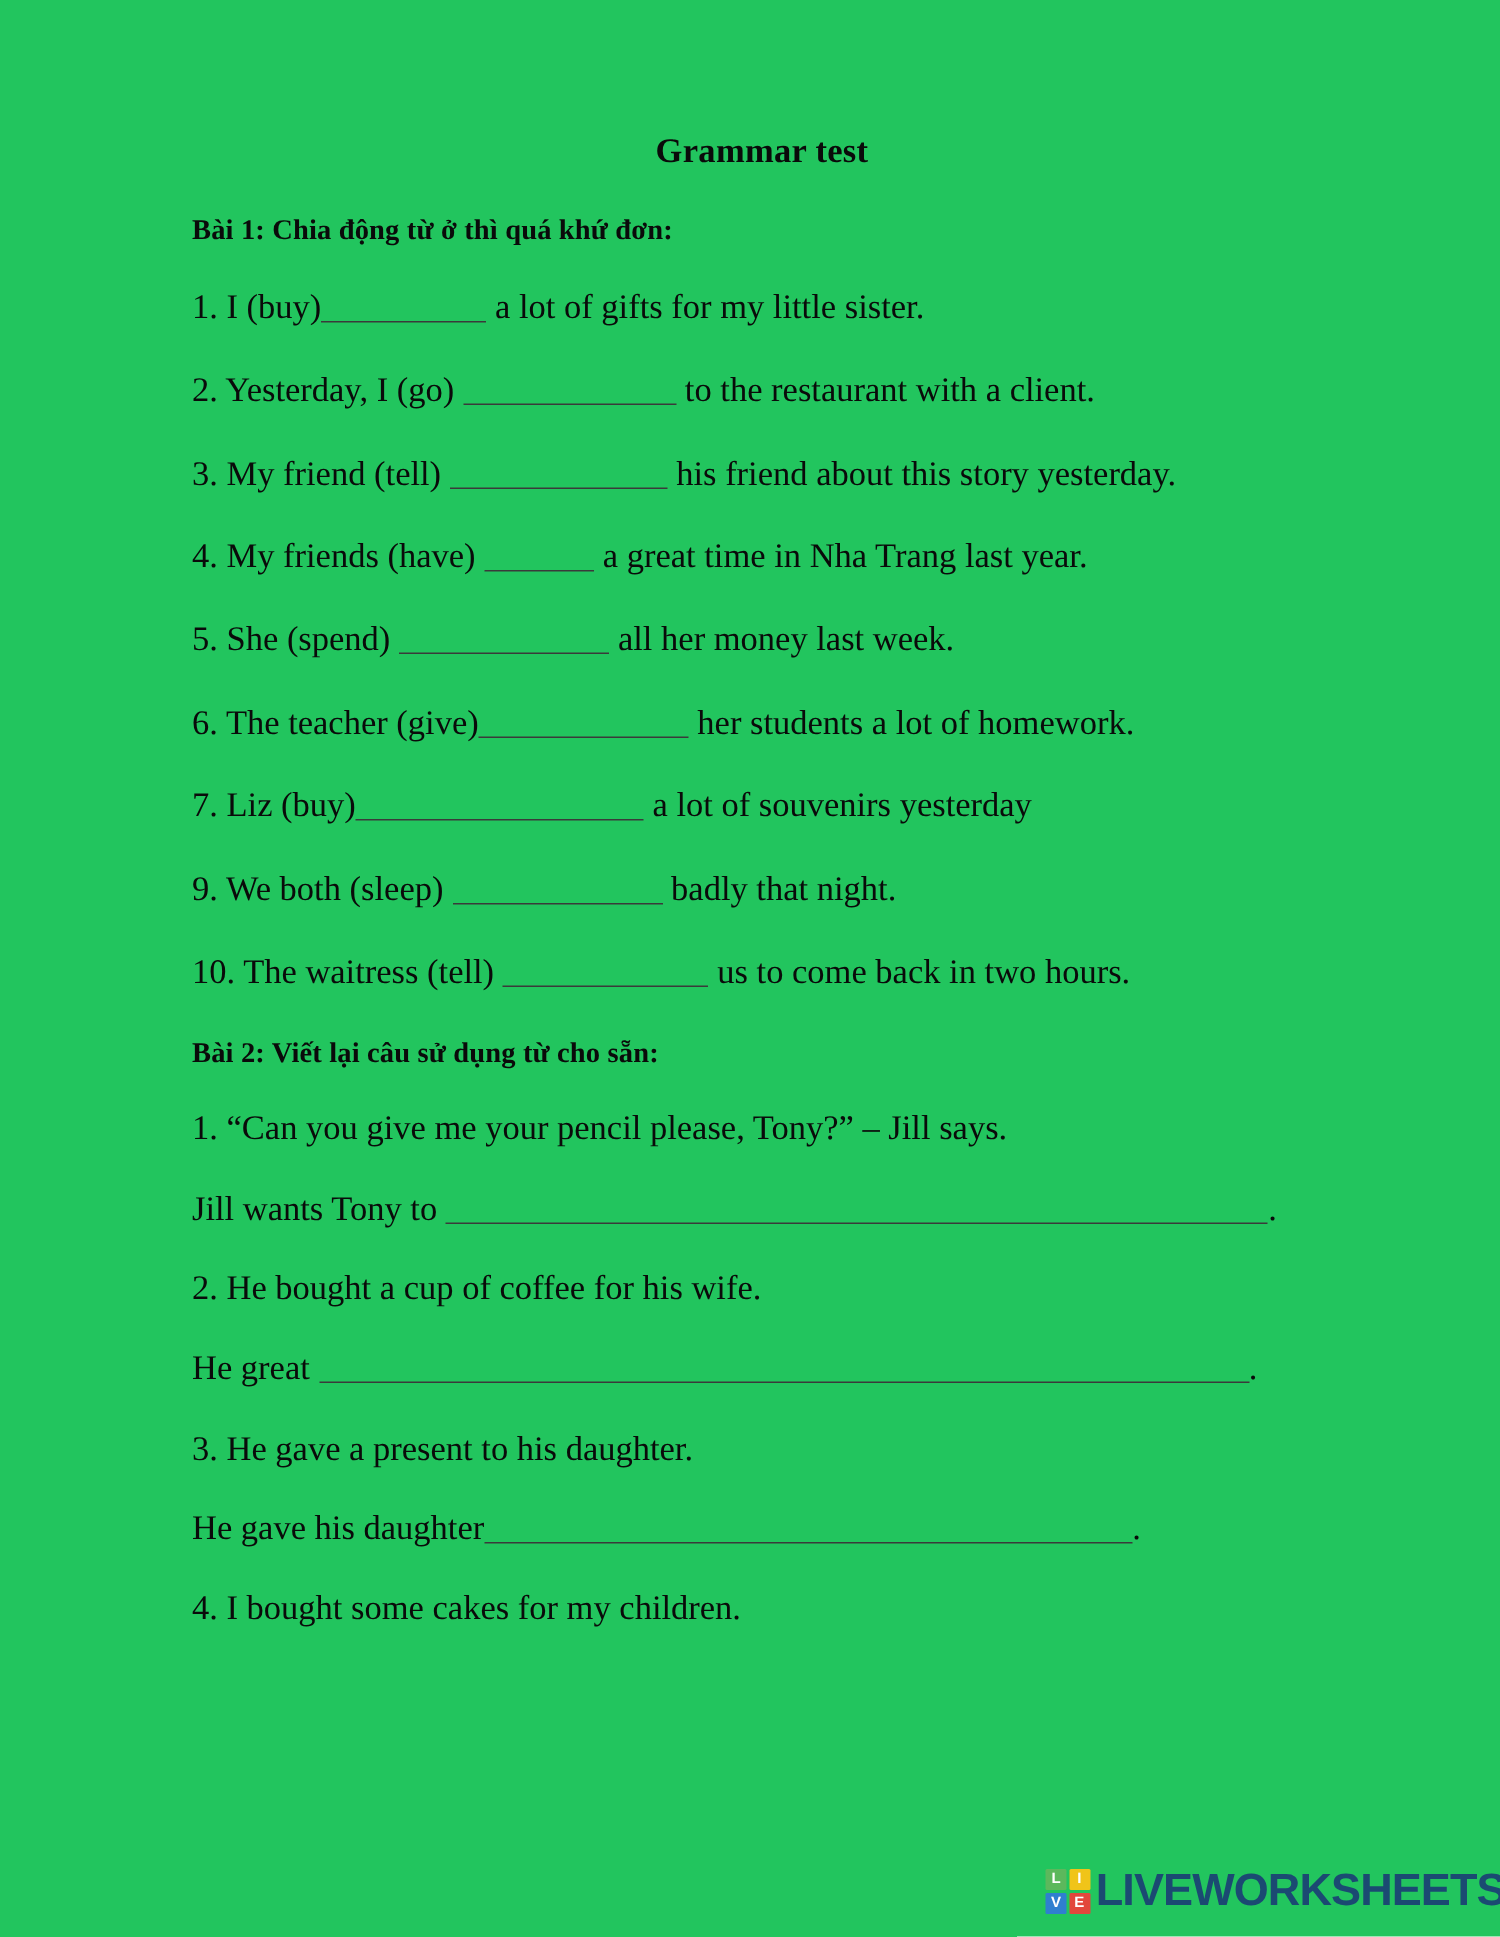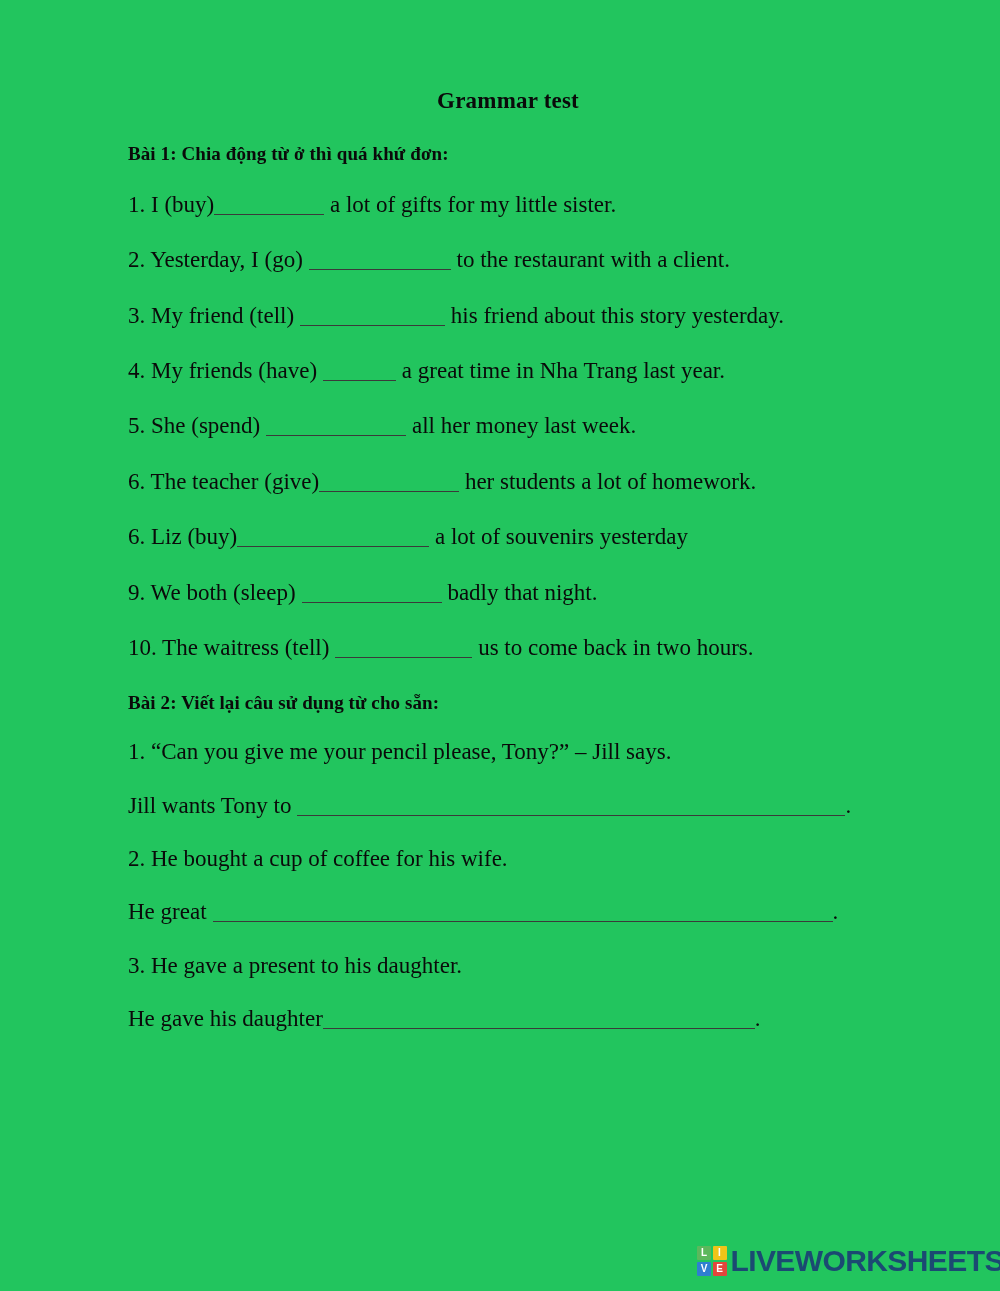--- a/index.html
+++ b/index.html
@@ -117,35 +117,36 @@
 
     <div>
       <div class="section-heading">Bài 1: Chia động từ ở thì quá khứ đơn:</div>
       <div id="list-0">
           <div class="q"><span>1. I (buy)</span><span class="blank" style="width: 110px;"></span><span> a lot of gifts for my little sister.</span></div>
           <div class="q"><span>2. Yesterday, I (go)</span><span class="blank sp-l" style="width: 142px;"></span><span> to the restaurant with a client.</span></div>
           <div class="q"><span>3. My friend (tell)</span><span class="blank sp-l" style="width: 145px;"></span><span> his friend about this story yesterday.</span></div>
           <div class="q"><span>4. My friends (have)</span><span class="blank sp-l" style="width: 73px;"></span><span> a great time in Nha Trang last year.</span></div>
           <div class="q"><span>5. She (spend)</span><span class="blank sp-l" style="width: 140px;"></span><span> all her money last week.</span></div>
           <div class="q"><span>6. The teacher (give)</span><span class="blank" style="width: 140px;"></span><span> her students a lot of homework.</span></div>
-          <div class="q"><span>6. Liz (buy)</span><span class="blank" style="width: 192px;"></span><span> a lot of souvenirs yesterday</span></div>
+          <div class="q"><span>7. Liz (buy)</span><span class="blank" style="width: 192px;"></span><span> a lot of souvenirs yesterday</span></div>
           <div class="q"><span>9. We both (sleep)</span><span class="blank sp-l" style="width: 140px;"></span><span> badly that night.</span></div>
           <div class="q"><span>10. The waitress (tell)</span><span class="blank sp-l" style="width: 137px;"></span><span> us to come back in two hours.</span></div>
         </div>
     </div>
 
     <div>
       <div class="section-heading">Bài 2: Viết lại câu sử dụng từ cho sẵn:</div>
       <div id="list-1">
           <div class="q tight"><span>1. “Can you give me your pencil please, Tony?” – Jill says.</span></div>
           <div class="q tight"><span>Jill wants Tony to</span><span class="blank sp-l" style="width: 548px;"></span><span>.</span></div>
           <div class="q tight"><span>2. He bought a cup of coffee for his wife.</span></div>
           <div class="q tight"><span>He great</span><span class="blank sp-l" style="width: 620px;"></span><span>.</span></div>
           <div class="q tight"><span>3. He gave a present to his daughter.</span></div>
           <div class="q tight"><span>He gave his daughter</span><span class="blank" style="width: 432px;"></span><span>.</span></div>
+          <div class="q tight"><span>4. I bought some cakes for my children.</span></div>
         </div>
     </div>
 
   </div>
 
   <div class="lw-logo">
     <div class="lw-blocks">
       <span class="b-l" style="background: rgb(92, 184, 92);">L</span>
       <span class="b-i" style="background: rgb(240, 196, 25);">I</span>
       <span class="b-v" style="background: rgb(47, 127, 208);">V</span>

